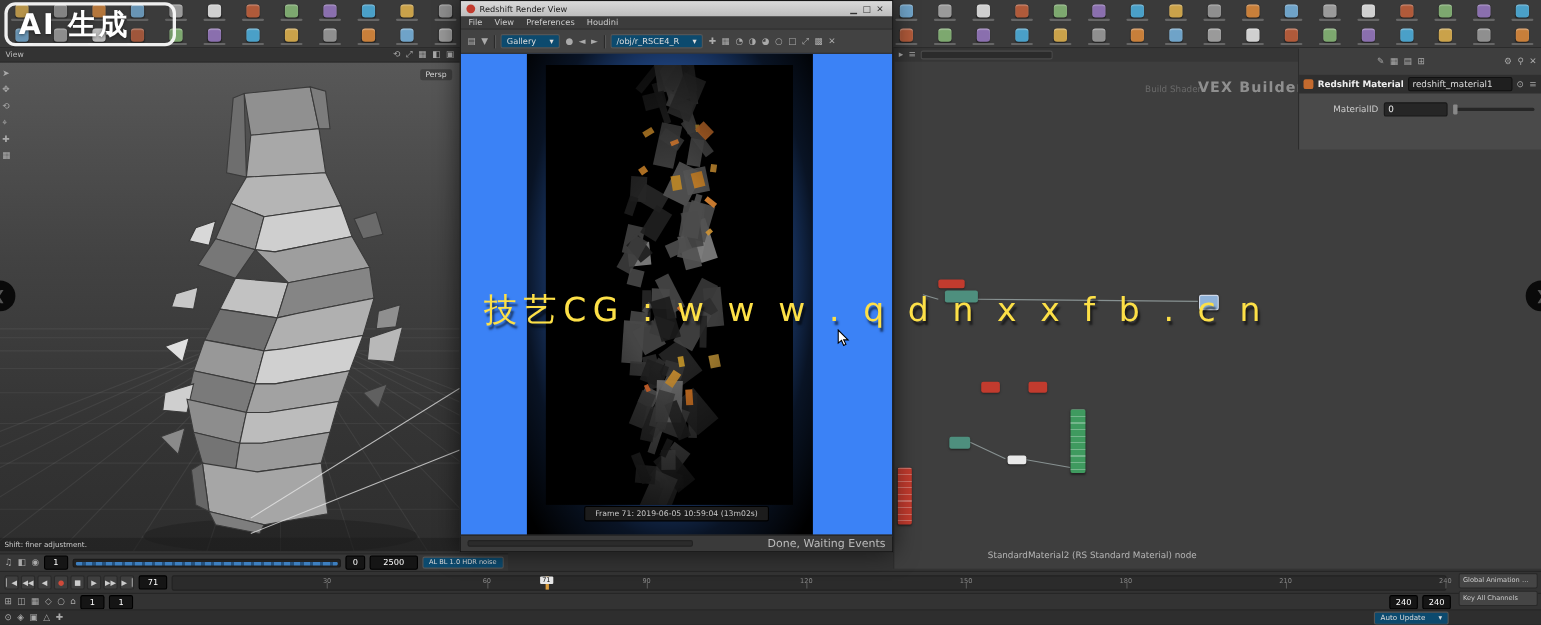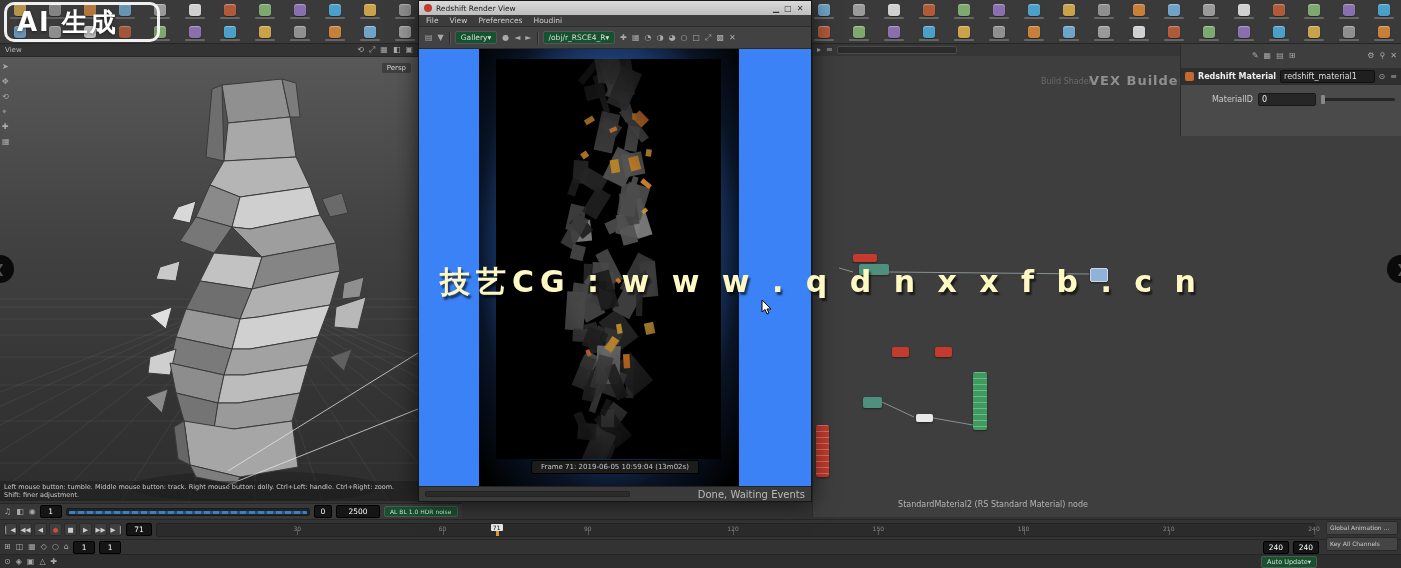--- a/index.html
+++ b/index.html
@@ -56,21 +56,21 @@
   
   #rwin{position:absolute;left:418px;top:0;width:394px;height:502px;background:#3c3c3c;border:1px solid #161616;
         box-shadow:0 0 22px rgba(0,0,0,.65);z-index:5}
   #rw-title{height:14px;background:linear-gradient(#dadada,#bdbdbd);display:flex;align-items:center;gap:4px;padding:0 5px;color:#222}
   #rw-title .t{font-size:7.5px;color:#222;flex:1;text-align:left}
   #rw-appicon{width:8px;height:8px;border-radius:50%;background:#c23b2e}
   .winbtn{font-size:8px;color:#333;width:12px;text-align:center;cursor:pointer}
   #rw-menu{height:12px;background:#3c3c3c;border-bottom:1px solid #2b2b2b;display:flex;align-items:center;gap:11px;padding:0 7px}
   .menu-item{font-size:7.5px;color:#ccc;cursor:pointer}
   #rw-tools{height:22px;background:#424242;border-bottom:1px solid #2b2b2b;display:flex;align-items:center;gap:5px;padding:0 6px}
-  .dd{background:#14532d;border:1px solid #555;border-radius:2px;font-size:7.5px;color:#ddd;padding:1px 5px;display:flex;gap:0;align-items:center;white-space:nowrap}
+  .dd{background:#0c4a6e;border:1px solid #555;border-radius:2px;font-size:7.5px;color:#ddd;padding:1px 5px;display:flex;gap:12px;align-items:center;white-space:nowrap}
   .vsep{width:1px;height:12px;background:#2a2a2a;box-shadow:1px 0 0 #555}
   #rw-canvas{position:absolute;left:0;top:48px;right:0;height:439px;background:#3b82f6;overflow:hidden}
   #crystal-svg{position:absolute;left:77px;top:10px;width:225px;height:400px;filter:blur(.4px)}
   #crystal-vignette{position:absolute;left:60px;top:0;width:260px;height:439px;
      background:radial-gradient(ellipse at 50% 45%,transparent 26%,rgba(0,0,0,.85) 72%,#000 95%)}
   #rw-frame-pill{position:absolute;left:50%;transform:translateX(-50%);bottom:14px;background:#1c1c1c;border:1px solid #000;
      border-radius:2px;padding:2px 9px;font-size:7px;color:#c8c8c8;white-space:nowrap}
   #rw-status{position:absolute;left:0;right:0;bottom:0;height:15px;background:#3a3a3a;border-top:1px solid #222;
      display:flex;align-items:center;padding:0 6px;gap:6px}
   #rw-progress{width:205px;height:6px;background:#2b2b2b;border:1px solid #222;border-radius:2px}
@@ -97,21 +97,21 @@
   #pb-buttons{position:absolute;right:3px;top:521px;width:72px;display:flex;flex-direction:column;gap:2px;z-index:3}
   #pb-buttons .bigbtn{height:14px;background:#454545;border:1px solid #292929;border-radius:2px;font-size:6px;color:#ccc;
      overflow:hidden;white-space:nowrap;text-overflow:ellipsis;padding:2px 3px;cursor:pointer}
   #pb4 .dd{margin-left:auto;margin-right:80px;font-size:6.5px}
 
   
   #wm-ai{position:absolute;left:4px;top:2px;width:156px;height:40px;border:3px solid rgba(255,255,255,.92);
      border-radius:10px;display:flex;align-items:center;padding-left:10px;z-index:9;
      font-size:26px;font-weight:bold;color:#fff;letter-spacing:2px;text-shadow:0 1px 3px rgba(0,0,0,.5);
      background:rgba(70,70,70,.15)}
-  #wm-site{position:absolute;left:440px;top:262px;z-index:9;font-size:30px;font-weight:bold;color:#fef9c3;
+  #wm-site{position:absolute;left:440px;top:262px;z-index:9;font-size:30px;font-weight:normal;color:#fde047;
      letter-spacing:6px;white-space:nowrap;text-shadow:2px 3px 2px rgba(0,0,0,.6)}
   .edge-btn{position:absolute;top:255px;width:28px;height:28px;border-radius:50%;background:#0a0a0a;z-index:10;
      display:flex;align-items:center;justify-content:center;color:#555;font-size:12px;cursor:pointer}
   #edge-left{left:-14px}#edge-right{right:-14px}
 </style>
 </head>
 <body>
 
 <div id="stage">
 
@@ -528,21 +528,20 @@
       <span id="persp-label">Persp</span>
       <div id="vp-lefticons">
           <span class="ico">➤</span>
           <span class="ico">✥</span>
           <span class="ico">⟲</span>
           <span class="ico">⌖</span>
           <span class="ico">✚</span>
           <span class="ico">▦</span>
         </div>
       <div id="vp-help">
-        <div>Left mouse button: tumble.  Middle mouse button: track.  Right mouse button: dolly.  Ctrl+Left: handle.  Ctrl+Right: zoom.</div>
         <div>Shift: finer adjustment.</div>
       </div>
     </div>
   </div>
 
   <div id="network">
     <div id="net-toolbar">
       <span id="net-toolbar-icons" style="display: flex; gap: 5px;">
           <span class="ico">▸</span>
           <span class="ico">≡</span>

